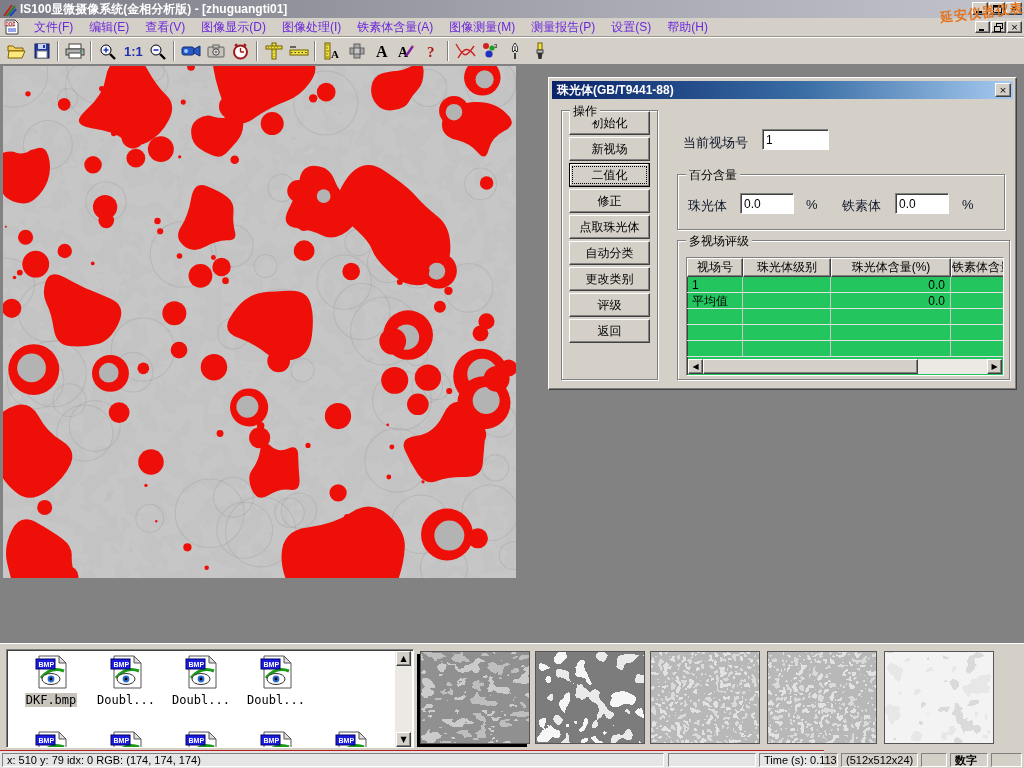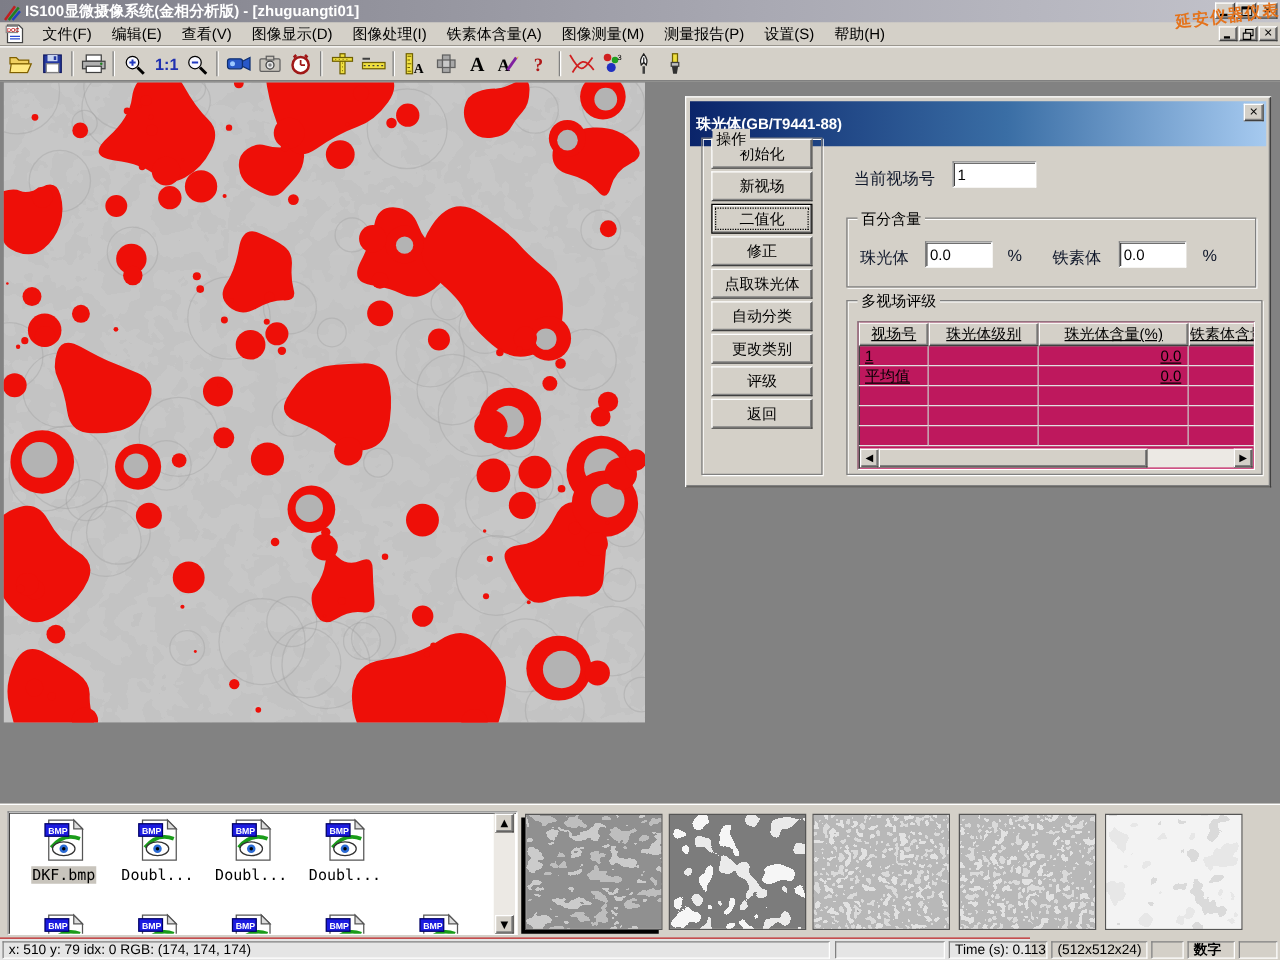--- a/index.html
+++ b/index.html
@@ -9,46 +9,46 @@
 
   
   #titlebar { left:0; top:0; width:1024px; height:18px; background:linear-gradient(90deg,#7d7d87 0%,#a9a9b3 60%,#c3c3cb 100%); display:flex; align-items:center; color:#fff; font-weight:bold; font-size:12px; }
   #titlebar .appicon { margin:1px 3px 0 3px; }
   #title-buttons { position:absolute; right:2px; top:2px; display:flex; gap:1px; }
   .wbtn { width:16px; height:13px; background:#d4d0c8; border:1px solid; border-color:#ffffff #404040 #404040 #ffffff; box-shadow:inset -1px -1px 0 #808080; display:flex; align-items:center; justify-content:center; font-size:9px; color:#000; line-height:1; font-family:"DejaVu Sans",sans-serif; }
   #watermark { right:0px; top:4px; color:#e4731c; font-weight:bold; font-size:13px; transform:rotate(-7deg); z-index:60; pointer-events:none; letter-spacing:1px; }
 
   
   #menubar { left:0; top:18px; width:1024px; height:19px; background:#d4d0c8; border-bottom:1px solid #9a968e; display:flex; align-items:center; }
-  .menu-item { padding:2px 8px; color:#000000; }
+  .menu-item { padding:2px 8px; color:#6d28d9; }
   #menu-controls { position:absolute; right:2px; top:21px; display:flex; gap:1px; }
   .wbtn.small { width:15px; height:12px; }
 
   
   #toolbar { left:0; top:37px; width:1024px; height:28px; background:#d4d0c8; border-top:1px solid #ffffff; border-bottom:1px solid #808080; display:flex; align-items:center; padding-left:4px; }
   .tbtn { width:25px; height:24px; display:flex; align-items:center; justify-content:center; }
   .tsep { width:2px; height:20px; margin:0 3px; border-left:1px solid #808080; border-right:1px solid #ffffff; }
 
   
   #workspace { left:0; top:65px; width:1024px; height:578px; background:#828282; }
   #specimen { position:absolute; left:3px; top:1px; }
 
   
   #dialog { left:548px; top:77px; width:469px; height:313px; background:#d4d0c8; border:1px solid; border-color:#ffffff #404040 #404040 #ffffff; box-shadow:inset -1px -1px 0 #808080, inset 1px 1px 0 #d4d0c8; z-index:20; }
-  #dlg-title { position:absolute; left:3px; top:3px; right:3px; height:36px; background:linear-gradient(90deg,#0a246a 0%,#3a6ea5 55%,#a6caf0 100%); color:#fff; font-weight:bold; font-size:12px; display:flex; align-items:center; padding-left:5px; }
+  #dlg-title { position:absolute; left:3px; top:3px; right:3px; height:18px; background:linear-gradient(90deg,#0a246a 0%,#3a6ea5 55%,#a6caf0 100%); color:#fff; font-weight:bold; font-size:12px; display:flex; align-items:center; padding-left:5px; }
   #dlg-close { position:absolute; right:5px; top:5px; width:16px; height:14px; }
   .grp { position:absolute; border:1px solid #808080; box-shadow:1px 1px 0 #ffffff, inset 1px 1px 0 #ffffff; }
   .grplabel { position:absolute; top:-8px; left:8px; background:#d4d0c8; padding:0 3px; font-size:12px; }
   .dbtn { display:block; width:81px; height:24px; margin:0 auto 2px auto; background:#d4d0c8; border:1px solid; border-color:#ffffff #404040 #404040 #ffffff; box-shadow:inset -1px -1px 0 #808080; font-family:"Liberation Sans",sans-serif; font-size:12px; color:#000; text-align:center; line-height:21px; }
   .dbtn.focused { border:1px solid #000; outline:1px dotted #000; outline-offset:-4px; box-shadow:inset -1px -1px 0 #808080, inset 1px 1px 0 #ffffff; }
   .tb { background:#fff; border:1px solid; border-color:#808080 #ffffff #ffffff #808080; box-shadow:inset 1px 1px 0 #404040; font-family:"Liberation Sans",sans-serif; font-size:12px; padding:2px 3px; }
   .lbl { position:absolute; font-size:13px; color:#0f172a; white-space:nowrap; }
 
   
-  #mv-table { position:absolute; left:8px; top:16px; width:318px; height:119px; background:#be185d; border:1px solid; border-color:#808080 #ffffff #ffffff #808080; box-shadow:inset 1px 1px 0 #404040; overflow:hidden;text-decoration:underline; }
+  #mv-table { position:absolute; left:8px; top:16px; width:318px; height:119px; background:#22c55e; border:1px solid; border-color:#808080 #ffffff #ffffff #808080; box-shadow:inset 1px 1px 0 #404040; overflow:hidden; }
   .thead { display:flex; height:19px; }
   .th { background:#d4d0c8; border:1px solid; border-color:#ffffff #404040 #404040 #ffffff; box-shadow:inset -1px -1px 0 #808080; font-size:12px; text-align:center; line-height:17px; flex:none; overflow:hidden; white-space:nowrap; }
   .trow { display:flex; height:16px; }
   .td { flex:none; font-size:12px; line-height:16px; padding:0 5px; border-right:1px solid #c8c8c8; border-bottom:1px solid #e0e0e0; overflow:hidden; white-space:nowrap; }
   .td.num { text-align:right; }
   .c0{width:56px;} .c1{width:88px;} .c2{width:120px;} .c3{width:80px;}
   #mv-hscroll { position:absolute; left:1px; right:1px; bottom:1px; height:15px; background:#ece9e4; display:flex; }
   .sarr { width:15px; height:15px; background:#d4d0c8; border:1px solid; border-color:#ffffff #404040 #404040 #ffffff; box-shadow:inset -1px -1px 0 #808080; font-size:8px; display:flex; align-items:center; justify-content:center; font-family:"DejaVu Sans",sans-serif; flex:none; }
   #mv-thumb { width:215px; height:15px; background:#d4d0c8; border:1px solid; border-color:#ffffff #404040 #404040 #ffffff; box-shadow:inset -1px -1px 0 #808080; flex:none; }
   #mv-track-rest { flex:1; }

